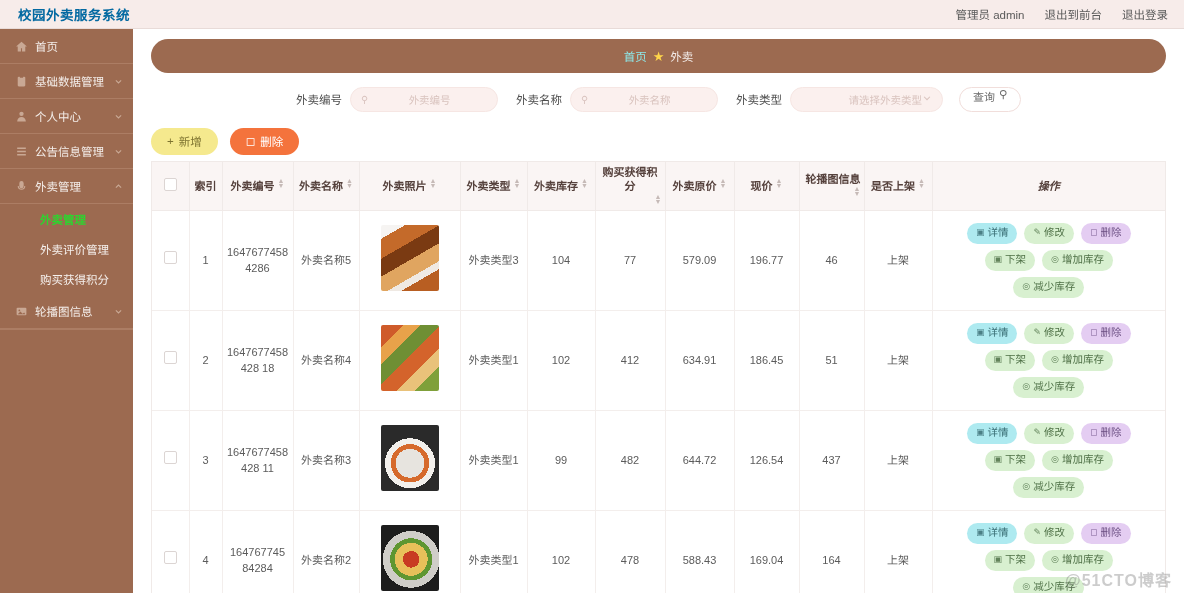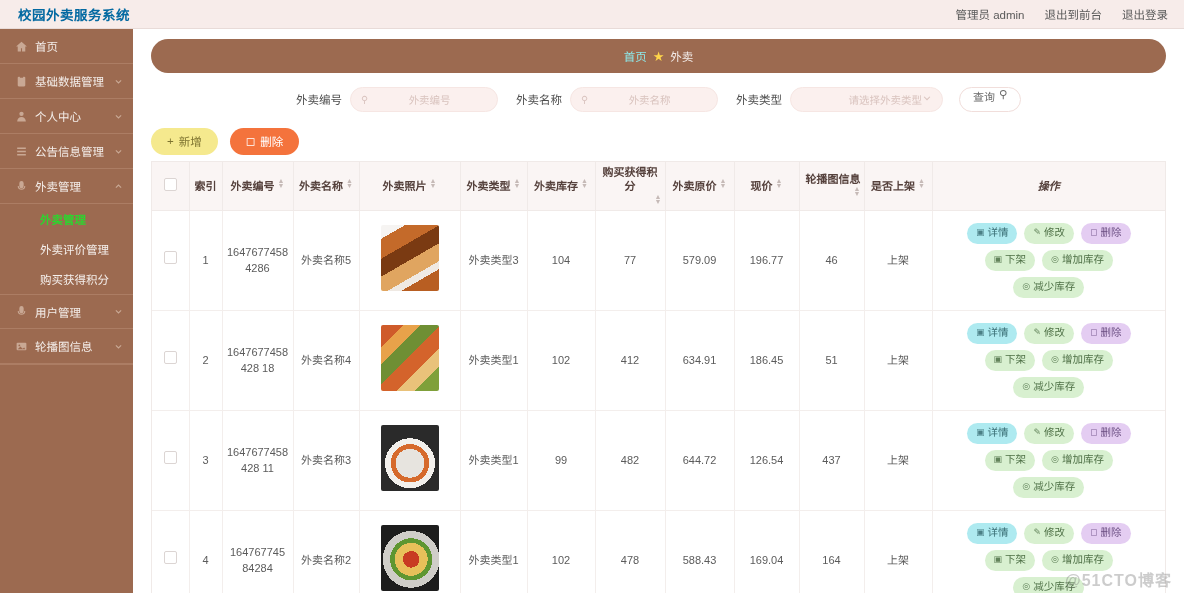--- a/index.html
+++ b/index.html
@@ -365,33 +365,20 @@
           </svg>
       </span>
     </div>
 
     <div class="submenu">
       <div class="submenu-item selected">外卖管理</div>
       <div class="submenu-item">外卖评价管理</div>
       <div class="submenu-item">购买获得积分</div>
     </div>
 
-    <div class="menu-item" style="border-top:1px solid #ac7d64">
-      <span class="menu-ico">
-        <svg width="13" height="13" viewBox="0 0 24 24" fill="currentColor">
-            <path d="M12 2a4 4 0 0 0-4 4v5a4 4 0 0 0 8 0V6a4 4 0 0 0-4-4zM5 11a7 7 0 0 0 14 0h-2a5 5 0 0 1-10 0z"></path>
-          </svg>
-      </span>
-      <span class="menu-label">用户管理</span>
-      <span class="caret">
-        <svg width="9" height="9" viewBox="0 0 24 24" fill="none" stroke="currentColor" stroke-width="3">
-            <path d="M5 9l7 7 7-7"></path>
-          </svg>
-      </span>
-    </div>
 
     <div class="menu-item">
       <span class="menu-ico">
         <svg width="13" height="13" viewBox="0 0 24 24" fill="currentColor">
             <rect x="3" y="5" width="18" height="14" rx="2"></rect>
             <circle cx="8" cy="10" r="1.6" fill="#9c6a50"></circle>
             <path d="M5 17l5-5 4 4 3-2 2 3z" fill="#9c6a50"></path>
           </svg>
       </span>
       <span class="menu-label">轮播图信息</span>

